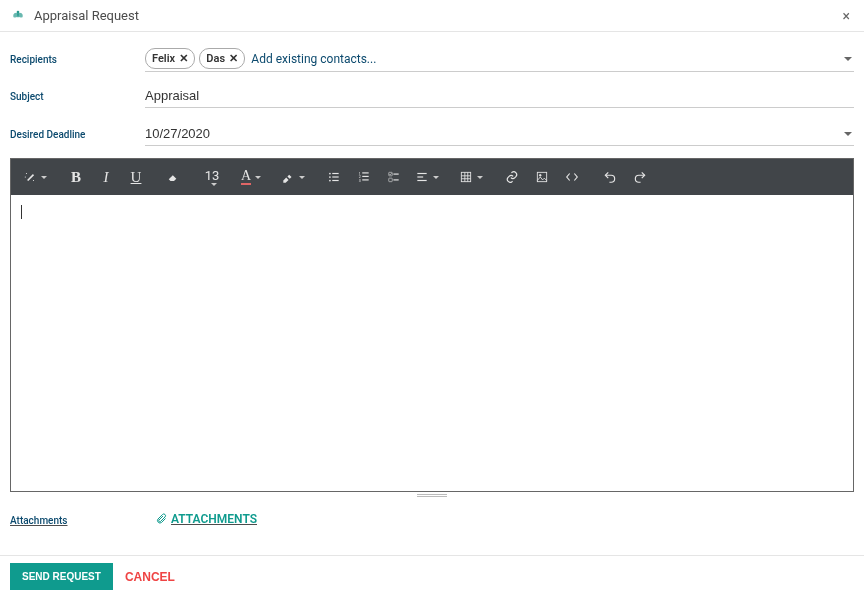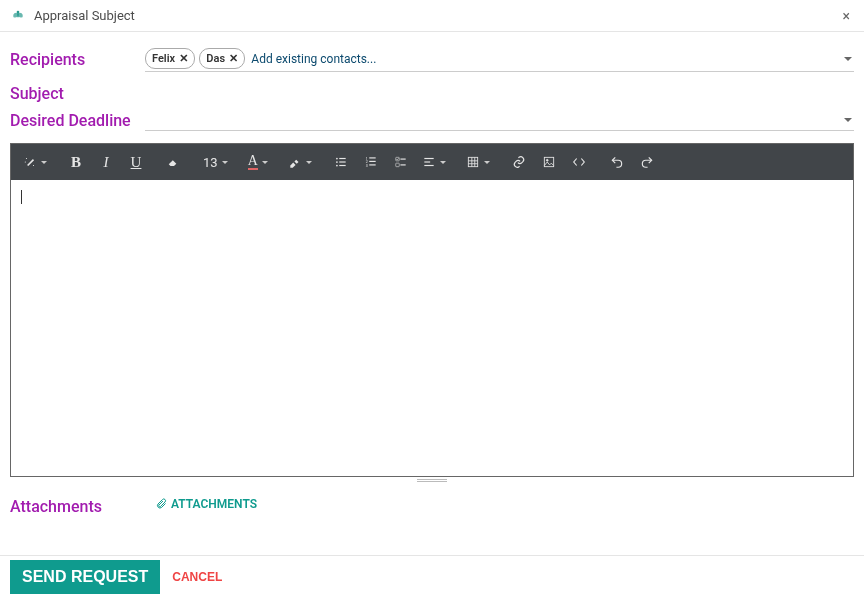--- a/index.html
+++ b/index.html
@@ -3,61 +3,61 @@
 <meta charset="utf-8">
 <style>
 * { box-sizing: border-box; margin: 0; padding: 0; }
 body { font-family: -apple-system, BlinkMacSystemFont, "Segoe UI", Roboto, sans-serif; font-size: 13px; color: #4c4c4c; background: #fff; width: 864px; height: 597px; overflow: hidden; }
 .header { display: flex; align-items: center; padding: 6px 10px; border-bottom: 1px solid #e5e5e5; height: 32px; }
 .header-icon { width: 16px; height: 16px; margin-right: 8px; color: #2a9b8f; }
 .header-title { font-size: 13px; color: #4c4c4c; flex: 1; }
 .close-x { font-size: 14px; color: #666; cursor: pointer; padding: 0 4px; }
 .body { padding: 14px 10px 10px 10px; }
 .row { display: flex; align-items: center; margin-bottom: 12px; }
-.row-label { width: 135px; font-weight: 500; color: #a21caf; font-size: 16px; }
+.row-label { width: 135px; font-weight: 500; color: #0c4a6e; font-size: 10px; }
 .row-field { flex: 1; border-bottom: 1px solid #ccc; padding: 2px 0; min-height: 22px; display: flex; align-items: center; position: relative; }
 .tag { display: inline-flex; align-items: center; border: 1px solid #aaa; border-radius: 10px; padding: 3px 6px; font-size: 11px; font-weight: 600; color: #333; margin-right: 4px; }
 .tag-x { margin-left: 4px; font-size: 11px; line-height: 1; cursor: pointer; }
 .placeholder-txt { color: #0c4a6e; font-size: 12px; margin-left: 2px; }
 .field-input { border: none; outline: none; flex: 1; font-size: 13px; color: #333; background: transparent; padding: 2px 0; }
 .caret { position: absolute; right: 2px; top: 50%; transform: translateY(-50%); width: 0; height: 0; border-left: 4px solid transparent; border-right: 4px solid transparent; border-top: 4px solid #666; }
 .toolbar { background: #414549; padding: 4px 6px; display: flex; flex-wrap: wrap; gap: 0; }
 .tb-group { display: flex; margin-right: 8px; }
 .tb-btn { min-width: 30px; height: 28px; background: #414549; color: #e5e5e5; display: inline-flex; align-items: center; justify-content: center; padding: 0 6px; cursor: pointer; font-size: 12px; position: relative; }
 .tb-btn svg { width: 14px; height: 14px; }
 .tb-btn.txt { font-family: "Times New Roman", serif; font-size: 15px; }
 .tb-btn .mini-caret { margin-left: 4px; width: 0; height: 0; border-left: 3px solid transparent; border-right: 3px solid transparent; border-top: 3px solid #ccc; }
 .editor-wrap { margin: 0 0 0 0; border: 1px solid #666; }
 .editor { background: #fff; height: 296px; padding: 8px 10px; font-size: 13px; color: #333; outline: none; }
 .editor .cursor-bar { display:inline-block; width:1px; height:14px; background:#333; vertical-align:middle; }
 .resize-handle { height: 6px; display:flex; justify-content:center; align-items:center; }
 .resize-handle div { width: 30px; height: 3px; border-top: 1px solid #bbb; border-bottom: 1px solid #bbb; }
 .attach-row { display:flex; margin-top: 14px; }
-.attach-left { display:flex; width: 50%; align-items:flex-start; }
+.attach-left { display:flex; width: 50%; align-items:flex-end;text-decoration:underline; }
 .attach-right { display:flex; flex:1; align-items:center; }
 .attach-link { color: #0f9b8e; font-size: 12px; font-weight: 600; display:flex; align-items:center; cursor:pointer; margin-left: 10px;}
 .attach-link svg { width:12px; height:12px; margin-right:4px; }
 .tmpl-field { flex:1; border-bottom: 1px solid #ccc; position:relative; min-height:20px; }
 .footer { position: absolute; left:0; right:0; bottom:0; height: 42px; border-top: 1px solid #e5e5e5; display:flex; align-items:center; padding: 0 10px; }
-.btn-primary { background: #0f9b8e; color:#fff; font-size:16px; font-weight:600; padding: 8px 12px; border:none; cursor:pointer; }
+.btn-primary { background: #0f9b8e; color:#fff; font-size:10px; font-weight:600; padding: 8px 12px; border:none; cursor:pointer; }
 .btn-link { background:none; border:none; color:#ef4444; font-size:12px; font-weight:600; padding: 8px 12px; cursor:pointer; }
 </style>
 </head>
 <body>
 
 <div class="header">
   <span class="header-icon">
     <svg viewBox="0 0 24 24" fill="none" stroke="currentColor" stroke-width="2">
         <circle cx="12" cy="6" r="1" fill="currentColor"></circle>
         <path d="M12 7 L12 14"></path>
         <path d="M12 9 C8 7 5 9 6 13 C9 14 11 12 12 10 Z" fill="currentColor" opacity="0.7"></path>
         <path d="M12 9 C16 7 19 9 18 13 C15 14 13 12 12 10 Z" fill="currentColor" opacity="0.7"></path>
       </svg>
   </span>
-  <span class="header-title">Appraisal Subject</span>
+  <span class="header-title">Appraisal Request</span>
   <span class="close-x">×</span>
 </div>
 
 <div class="body">
 
   <div class="row">
     <div class="row-label">Recipients</div>
     <div class="row-field">
       <span class="tag">
         <span>Felix</span>
@@ -65,27 +65,31 @@
       </span>
       <span class="tag">
         <span>Das</span>
         <span class="tag-x">✕</span>
       </span>
       <span class="placeholder-txt">Add existing contacts...</span>
       <span class="caret"></span>
     </div>
   </div>
 
-  <div class="row" style="margin-bottom:6px;">
+  <div class="row" style="margin-bottom:14px;">
     <div class="row-label">Subject</div>
+    <div class="row-field">
+      <input class="field-input" value="Appraisal" style="">
+    </div>
   </div>
 
   <div class="row">
     <div class="row-label">Desired Deadline</div>
     <div class="row-field">
+      <input class="field-input" value="10/27/2020" style="">
       <span class="caret"></span>
     </div>
   </div>
 
   <div class="editor-wrap">
     <div class="toolbar">
       <div class="tb-group">
         <div class="tb-btn">
             <svg viewBox="0 0 24 24" fill="currentColor">
               <path d="M7 17l10-10 2 2-10 10-2-2z"></path>
@@ -102,21 +106,21 @@
         <div class="tb-btn txt" style="text-decoration:underline;">U</div>
       </div>
       <div class="tb-group">
         <div class="tb-btn">
             <svg viewBox="0 0 24 24" fill="currentColor">
               <path d="M3 16l7-7 6 6-4 4H6l-3-3z"></path>
             </svg>
           </div>
       </div>
       <div class="tb-group">
-        <div class="tb-btn" style="font-size:13px;">
+        <div class="tb-btn" style="font-size:13px;flex-direction:column;">
             <span>13</span>
             <span class="mini-caret"></span>
           </div>
       </div>
       <div class="tb-group">
         <div class="tb-btn">
             <span style="font-family:serif;font-size:14px;border-bottom:2px solid #e06666;line-height:1;">A</span>
             <span class="mini-caret"></span>
           </div>
       </div>

